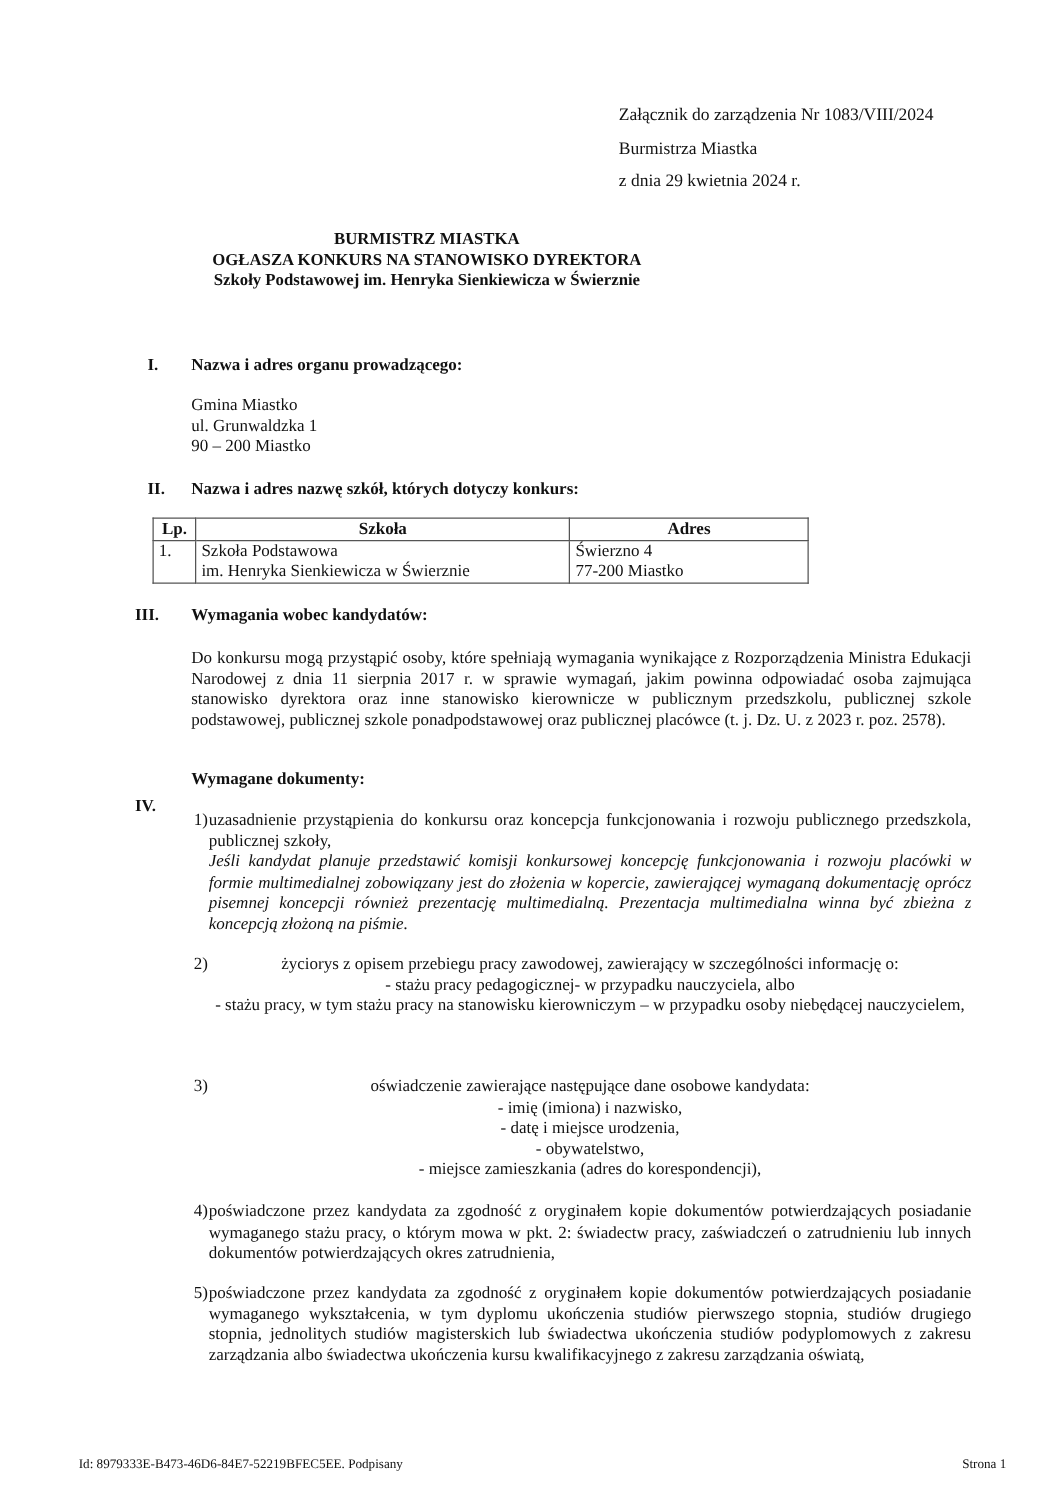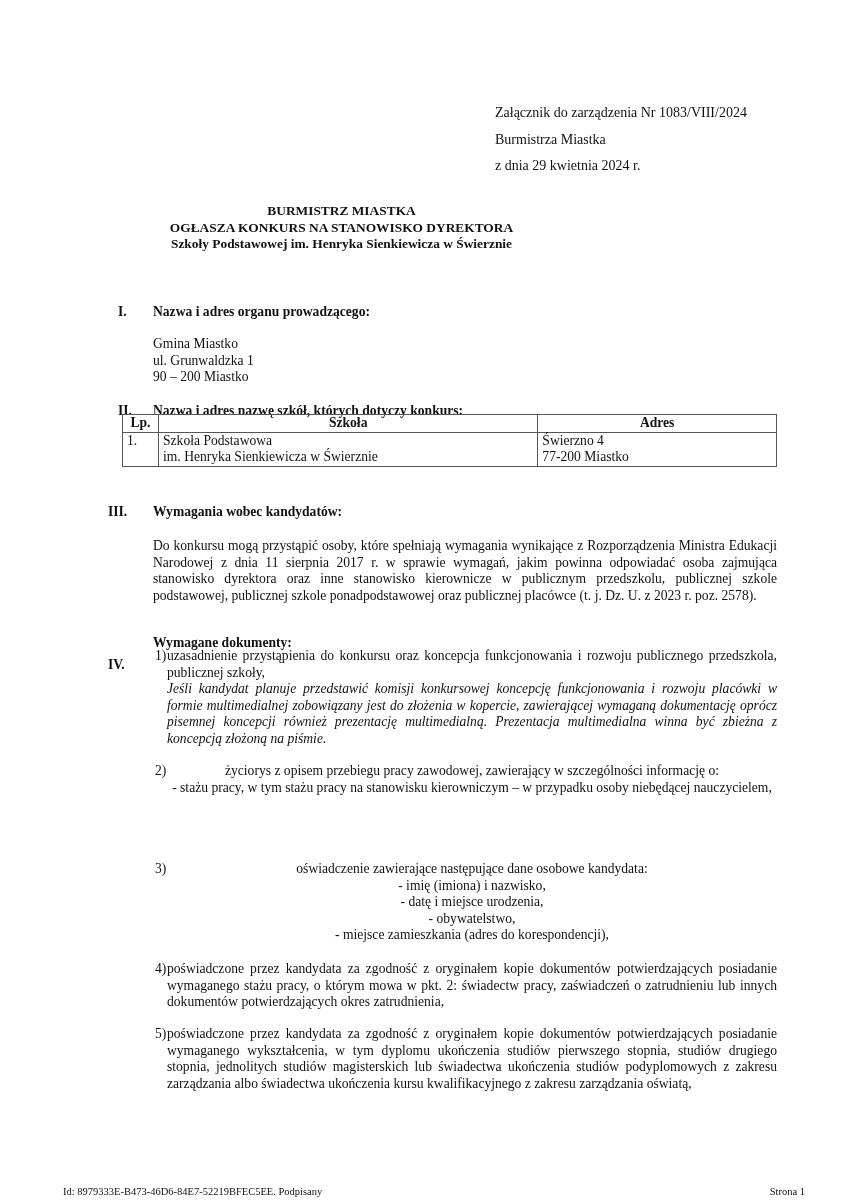--- a/index.html
+++ b/index.html
@@ -1,27 +1,27 @@
 <!DOCTYPE html>
 <html><head>
   <meta charset="utf-8">
   <style>
     html, body { margin: 0; padding: 0; background: #ffffff; }
     body {
       width: 849px; height: 1200px; position: relative; overflow: hidden;
       font-family: "Liberation Serif", serif; color: #111; font-size: 13.6px;
     }
-    .abs { position: absolute; margin-top: 20px; }
+    .abs { position: absolute; }
     .header-lines { left: 495px; top: 80px; font-size: 14px; line-height: 26.5px; }
     .title { left: 0; width: 683px; top: 183px; text-align: center; font-weight: bold; font-size: 13.4px; line-height: 16.5px; }
     .sec-num { font-weight: bold; font-size: 13.6px; }
     .sec-title { font-weight: bold; font-size: 13.6px; }
     .block { left: 153px; font-size: 13.6px; line-height: 16.5px; }
     .just { text-align: justify; }
-    table.schools { position: absolute; left: 122px; top: 414px; width: 655px; border-collapse: collapse; font-size: 13.6px; }
+    table.schools { position: absolute; left: 122px; top: 414px; width: 525px; border-collapse: collapse; font-size: 13.6px; }
     table.schools td, table.schools th { border: 1px solid #555; padding: 0 4px; vertical-align: top; line-height: 16.5px; }
     table.schools th { font-weight: bold; text-align: center; }
     .item { position: absolute; left: 155px; width: 622px; font-size: 13.6px; line-height: 16.5px; }
     .item .num { position: absolute; left: 0; top: 0; }
     .item .body { margin-left: 12px; text-align: justify; }
     .item .body.noj { text-align: center; }
     .italic { font-style: italic; }
     .footer { top: 1166px; font-size: 10.5px; }
   </style>
 </head>
@@ -85,20 +85,21 @@
 
 <div class="item" style="top:648px;">
   <span class="num">1)</span>
   <div class="body">uzasadnienie przystąpienia do konkursu oraz koncepcja funkcjonowania i rozwoju publicznego przedszkola, publicznej szkoły,</div>
   <div class="body italic">Jeśli kandydat planuje przedstawić komisji konkursowej koncepcję funkcjonowania i rozwoju placówki w formie multimedialnej zobowiązany jest do złożenia w kopercie, zawierającej wymaganą dokumentację oprócz pisemnej koncepcji również prezentację multimedialną. Prezentacja multimedialna winna być zbieżna z koncepcją złożoną na piśmie.</div>
 </div>
 
 <div class="item" style="top:763px;">
   <span class="num">2)</span>
   <div class="body noj">życiorys z opisem przebiegu pracy zawodowej, zawierający w szczególności informację o:</div>
+  <div class="body noj">- stażu pracy pedagogicznej- w przypadku nauczyciela, albo</div>
   <div class="body noj">- stażu pracy, w tym stażu pracy na stanowisku kierowniczym – w przypadku osoby niebędącej nauczycielem,</div>
 </div>
 
 <div class="item" style="top:861px;">
   <span class="num">3)</span>
   <div class="body noj">oświadczenie zawierające następujące dane osobowe kandydata:</div>
   <div class="body noj">- imię (imiona) i nazwisko,</div>
   <div class="body noj">- datę i miejsce urodzenia,</div>
   <div class="body noj">- obywatelstwo,</div>
   <div class="body noj">- miejsce zamieszkania (adres do korespondencji),</div>

